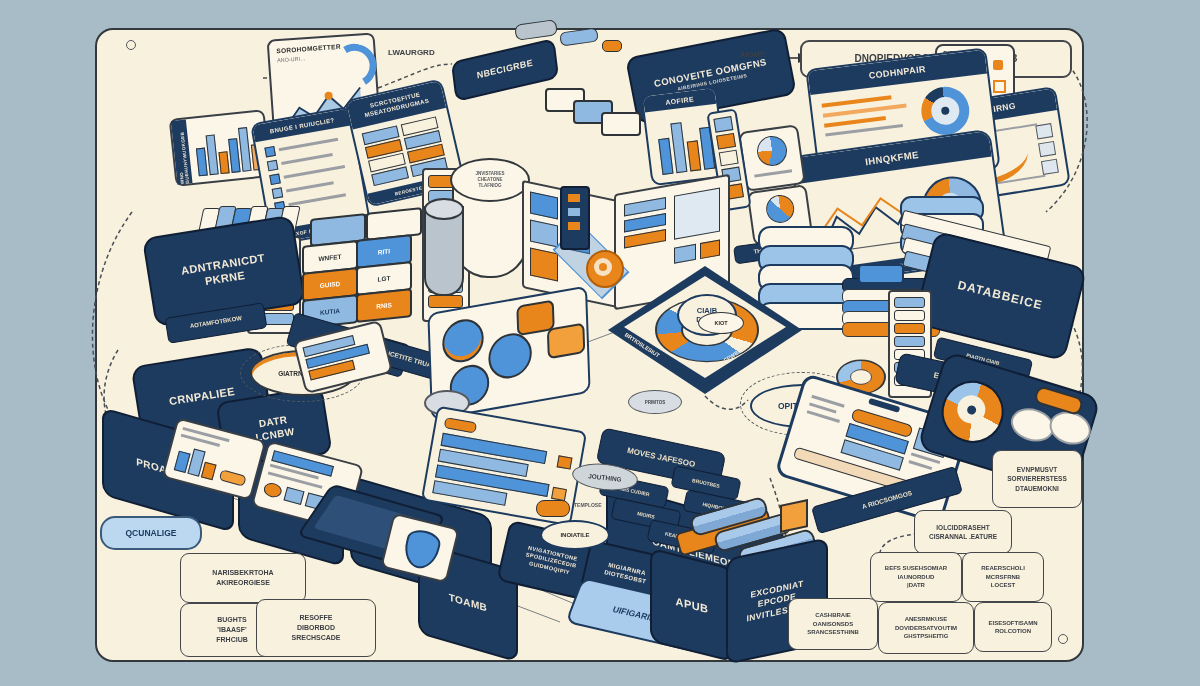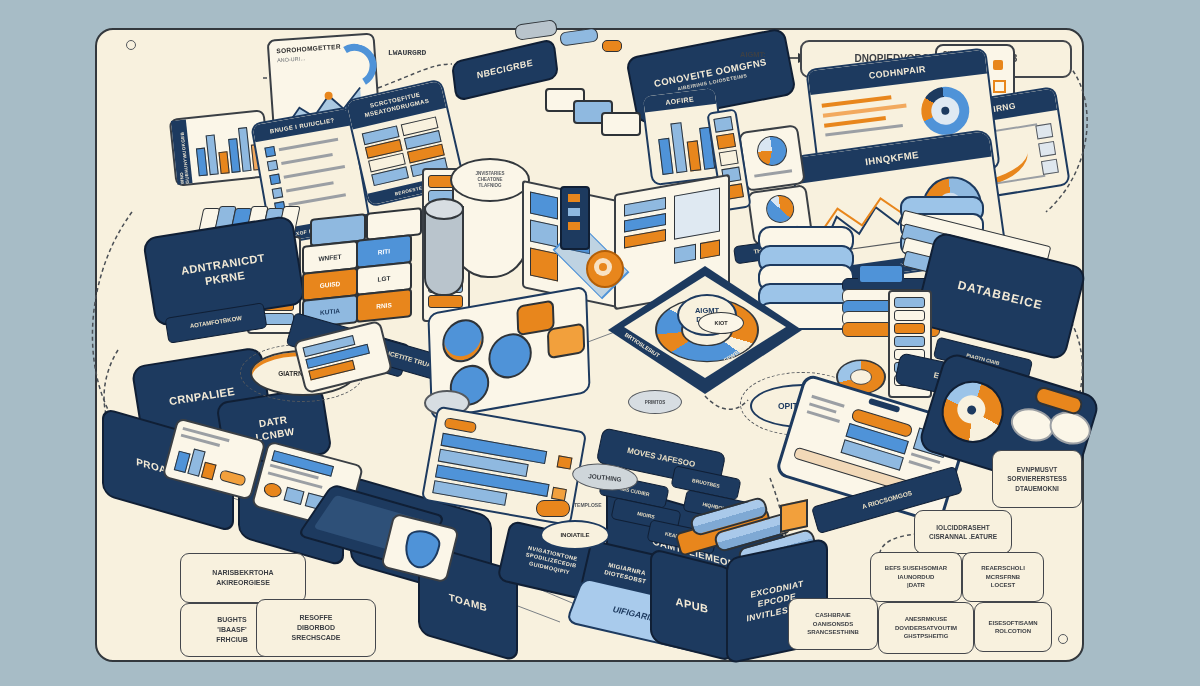--- a/index.html
+++ b/index.html
@@ -66,21 +66,21 @@
     <div class="abs" style="left:7px;top:16px;font-size:5.5px;color:#6a6e73;">ANO-URI…</div>
     <div class="abs" style="left:62px;top:8px;width:30px;height:30px;border:7px solid #4f93d8;border-left-color:transparent;border-bottom-color:transparent;border-radius:50%;transform:rotate(18deg);"></div>
     <svg class="abs" style="left:4px;top:40px;" width="94" height="52">
       <polygon points="6,48 22,28 36,38 52,18 66,32 84,12 84,48" fill="#8fb9e0" opacity="0.75"></polygon>
       <polyline points="6,48 22,28 36,38 52,18 66,32 84,12" stroke="#1d3a5f" stroke-width="1.8" fill="none"></polyline>
       <circle cx="52" cy="18" r="4" fill="#e8861c"></circle>
       <line x1="6" y1="48" x2="88" y2="48" stroke="#55595e" stroke-width="1.2"></line>
     </svg>
   </div>
 
-  <div class="abs" style="left:388px;top:48px;font-size:8px;font-weight:700;color:#3c4046;font-family:Liberation Mono, monospace;">LWAURGRD</div>
+  <div class="abs" style="left:388px;top:48px;font-size:8px;font-weight:700;color:#3c4046;">LWAURGRD</div>
 
   <div class="abs navy" style="left:452px;top:50px;width:102px;height:36px;font-size:9px;transform:rotate(-13deg) skewX(-6deg);">NBECIGRBE</div>
 
   <div class="abs navy" style="left:630px;top:42px;width:158px;height:64px;transform:rotate(-11deg);border-radius:12px;">
     <span style="font-size:9.5px;">CONOVEITE OOMGFNS</span>
     <span style="font-size:5px;opacity:.85;">AIBEIRIHIS LOIOSETEIMS</span>
   </div>
 
   <div class="abs" style="left:740px;top:50px;font-size:7.5px;font-weight:700;color:#3c4046;">AIGMT:</div>
 
@@ -322,21 +322,21 @@
     <div class="abs" style="left:0;top:44px;width:96px;height:13px;background:#e8861c;border:1.5px solid #33383d;border-radius:6px;"></div>
   </div>
   <div class="abs" style="left:858px;top:264px;width:42px;height:16px;background:#4f93d8;border:2px solid #1d3a5f;border-radius:4px;"></div>
 
   <div class="abs" style="left:608px;top:266px;width:194px;height:128px;background:#1d3a5f;clip-path:polygon(50% 0,100% 50%,50% 100%,0 50%);"></div>
   <div class="abs" style="left:624px;top:276px;width:162px;height:102px;background:#f8f1de;clip-path:polygon(50% 0,100% 50%,50% 100%,0 50%);"></div>
   <div class="abs" style="left:655px;top:278px;width:100px;height:100px;border-radius:50%;transform:scaleY(.62);background:conic-gradient(#e8861c 0 115deg,#f8f1de 115deg 138deg,#4f93d8 138deg 225deg,#e8861c 225deg 262deg,#4f93d8 262deg 312deg,#f8f1de 312deg 360deg);border:2px solid #33383d;">
     <div class="hole" style="left:24px;top:24px;width:48px;height:48px;border:2px solid #33383d;"></div>
   </div>
   <div class="abs ell" style="left:677px;top:294px;width:56px;height:38px;background:#f8f1de;border:2px solid #1d3a5f;font-size:7.5px;color:#1d3a5f;">
-    <span>AIGMT</span>
+    <span>CIAIB</span>
     <span>DOUP</span>
   </div>
   <div class="abs" style="left:622px;top:342px;font-size:5.5px;font-weight:700;color:#f3ead6;transform:rotate(33deg);">BRTIOSLESIUT</div>
   <div class="abs" style="left:722px;top:350px;font-size:5.5px;font-weight:700;color:#f3ead6;transform:rotate(-33deg);">FPWBAILS</div>
 
   <div class="abs card" style="left:428px;top:300px;width:158px;height:102px;transform:rotate(-10deg) skewX(-8deg);border:2.5px solid #1d3a5f;border-radius:10px;">
     <div class="abs" style="left:88px;top:6px;width:34px;height:26px;background:#e8861c;border:2px solid #2e3338;border-radius:7px;"></div>
     <div class="abs" style="left:118px;top:34px;width:34px;height:26px;background:#f2a03c;border:2px solid #2e3338;border-radius:7px;"></div>
     <div class="abs" style="left:12px;top:10px;width:38px;height:38px;border-radius:50%;background:#4f93d8;border:2px solid #2e3338;box-shadow:0 -4px 0 #e8861c inset;"></div>
     <div class="abs" style="left:58px;top:32px;width:40px;height:40px;border-radius:50%;background:#4f93d8;border:2px solid #2e3338;"></div>
@@ -434,20 +434,21 @@
     <div class="abs" style="left:126px;top:26px;width:12px;height:10px;background:#e8861c;border:1px solid #2e3338;"></div>
     <div class="abs" style="left:126px;top:58px;width:12px;height:10px;background:#f2a03c;border:1px solid #2e3338;"></div>
   </div>
   <div class="abs" style="left:312px;top:496px;width:115px;height:56px;background:#1d3a5f;border:2px solid #101f35;border-radius:8px;transform:rotate(16deg) skewX(-18deg);">
     <div class="abs" style="left:8px;top:8px;width:96px;height:38px;background:#2e5078;border-radius:4px;"></div>
   </div>
   <div class="abs card" style="left:386px;top:520px;width:64px;height:52px;transform:rotate(14deg);">
     <div class="abs" style="left:17px;top:8px;width:30px;height:34px;background:#4f93d8;border:2px solid #1d3a5f;border-radius:50% 50% 50% 50% / 28% 28% 62% 62%;"></div>
   </div>
 
+  <div class="abs" style="left:100px;top:516px;width:98px;height:30px;background:#bcd7f0;border:2px solid #3a5a7a;border-radius:15px;display:flex;align-items:center;justify-content:center;font-size:8.5px;font-weight:700;color:#1d3a5f;">QCUNALIGE</div>
 
   <div class="abs note" style="left:180px;top:553px;width:124px;height:48px;font-size:7px;">
     <span>NARISBEKRTOHA</span>
     <span>AKIREORGIESE</span>
   </div>
   <div class="abs note" style="left:180px;top:603px;width:102px;height:52px;font-size:7px;">
     <span>BUGHTS</span>
     <span>'IBAASF'</span>
     <span>FRHCIUB</span>
   </div>

